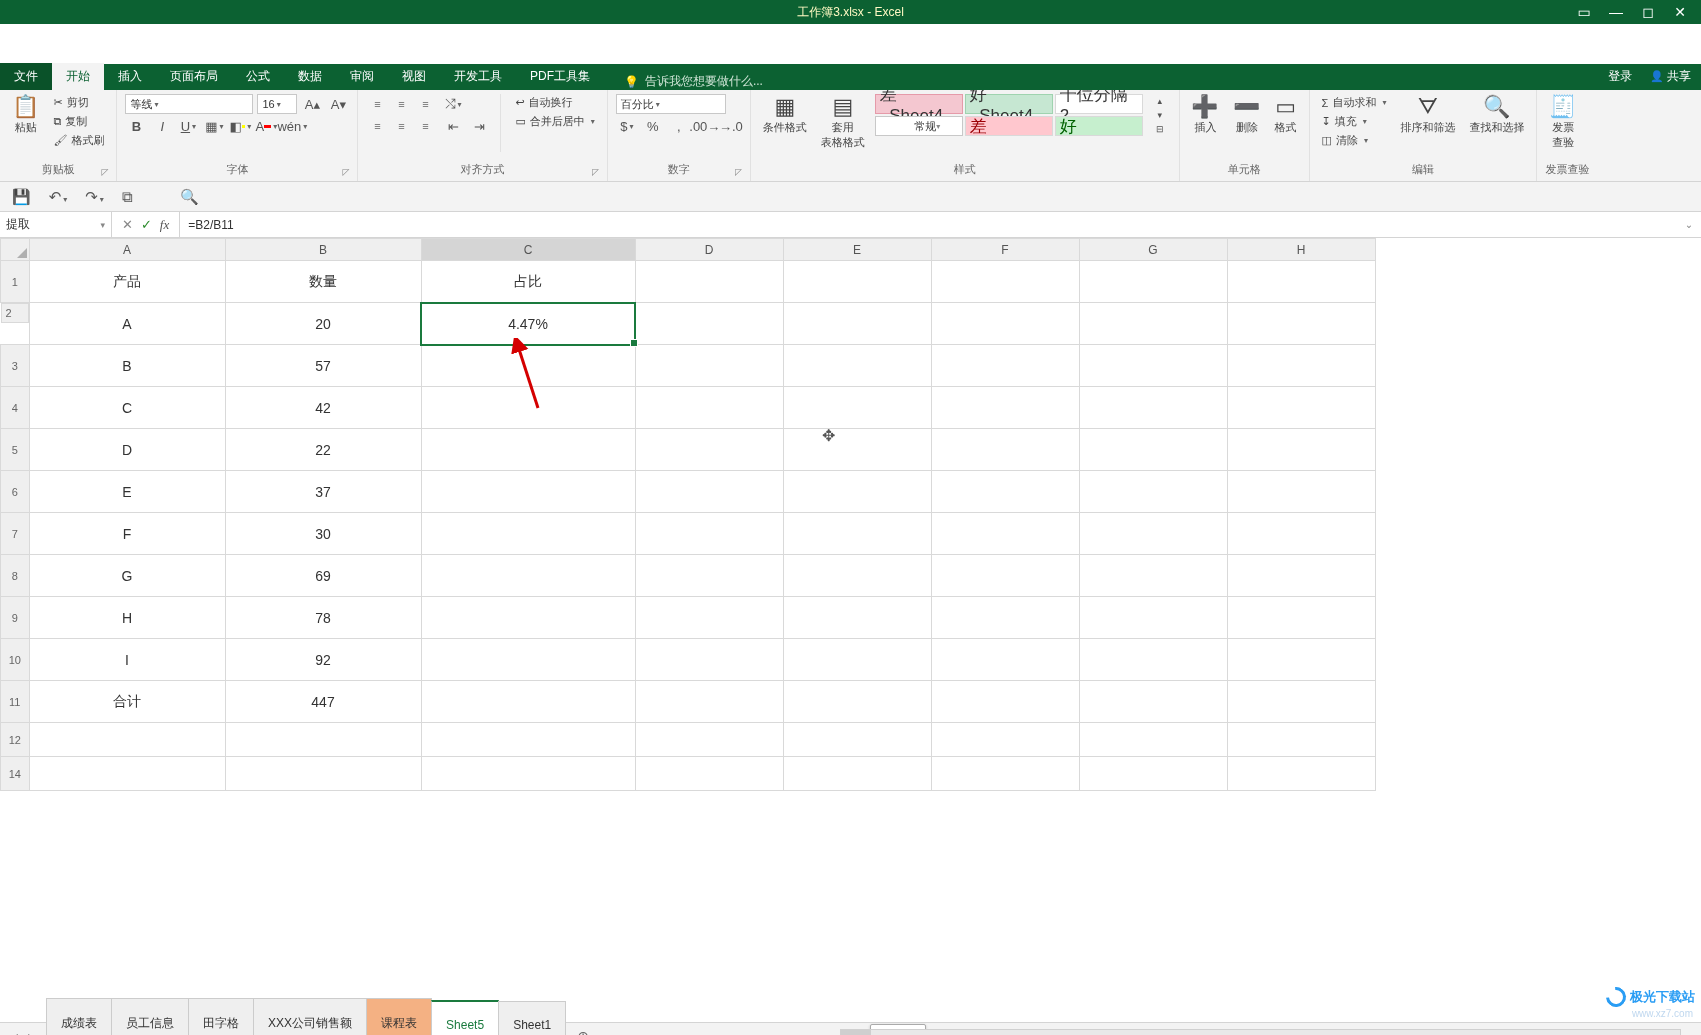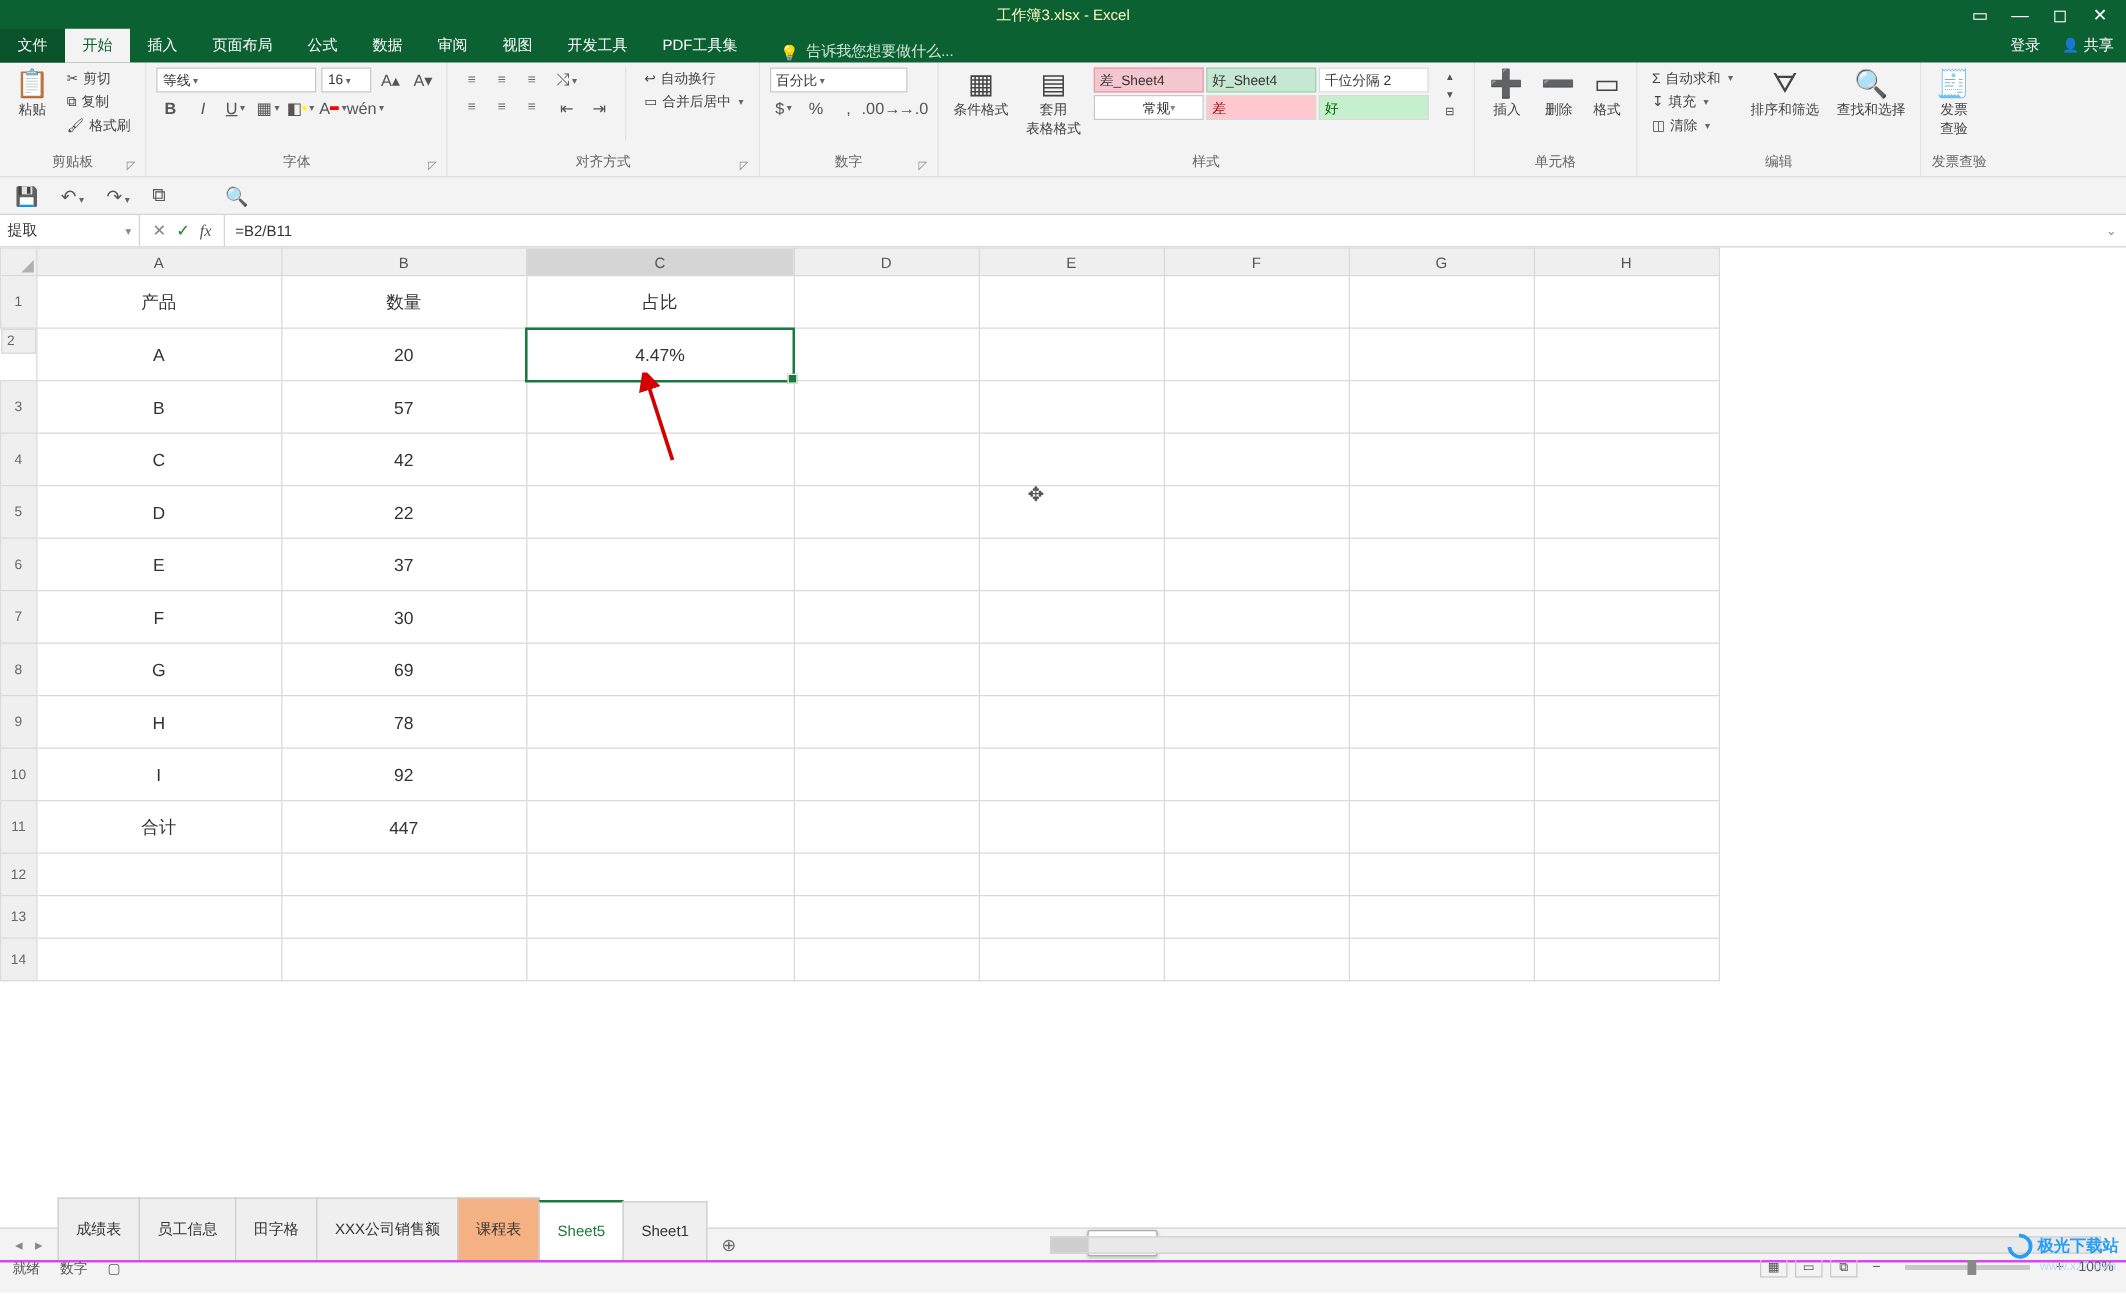--- a/index.html
+++ b/index.html
@@ -6,21 +6,21 @@
   body { background: #fff; font-size: 12px; color: #333; overflow: hidden; width: 1701px; height: 1035px; position: relative; }
 
   
   .titlebar { background: #0c6132; height: 24px; display: flex; align-items: center; color: #fff; font-size: 12px; }
   .titlebar .spacer { flex: 1; }
   .titlebar .title { position: absolute; left: 50%; transform: translateX(-50%); color: #fef9c3; }
   .titlebar .winbtns { display: flex; gap: 18px; padding: 0 14px; }
   .titlebar .winbtn { width: 14px; height: 14px; display: inline-flex; align-items: center; justify-content: center; color: #fff; font-size: 14px; }
 
   
-  .ribbon-tabs { background: #0c6132; height: 26px; display: flex; align-items: flex-end; color: #fff; font-size: 12px; position: relative; }
+  .ribbon-tabs { background: #0c6132; height: 26px; display: flex; align-items: flex-end; color: #fff; font-size: 12px; position: relative; margin-top: 40px; }
   .ribbon-tab { padding: 5px 14px; cursor: default; }
   .ribbon-tab.file { background: #0a5229; }
   .ribbon-tab.active { background: #f3f3f3; color: #0c6132; }
   .tell-me { margin-left: 20px; color: #cfe5d6; font-size: 12px; display: flex; align-items: center; gap: 6px; }
   .ribbon-tabs .rightside { position: absolute; right: 10px; top: 4px; display: flex; gap: 18px; color: #ffffff; }
 
   
   .ribbon { background: #f3f3f3; border-bottom: 1px solid #d4d4d4; height: 92px; display: flex; }
   .group { border-right: 1px solid #e1e1e1; padding: 4px 8px 2px 8px; display: flex; flex-direction: column; justify-content: space-between; }
   .group-body { display: flex; align-items: flex-start; gap: 6px; }
@@ -38,21 +38,21 @@
   .sel.numfmt { width: 110px; }
   .sel.style { width: 88px; justify-content: center; padding-right: 2px; padding-left: 19px; }
   .iconbtn { width: 22px; height: 20px; display: inline-flex; align-items: center; justify-content: center; color: #555; font-size: 13px; }
   .drop::after { content: "▾"; font-size: 8px; margin-left: 2px; color: #666; }
   .colorunder { width:18px; height:3px; display:inline-block; }
 
   .align-grid { display: grid; grid-template-columns: repeat(3, 22px); grid-auto-rows: 20px; gap: 2px; }
   .align-grid .cell { border: 1px solid transparent; display: flex; align-items: center; justify-content: center; font-size: 11px; color: #666; }
 
   .styles-gallery { display: grid; grid-template-columns: repeat(3, 88px); grid-auto-rows: 20px; gap: 2px; }
-  .style-cell { border: 1px solid #d9d9d9; font-size: 11px; display: flex; align-items: center; padding: 0 4px; background: #fff; }
+  .style-cell { border: 1px solid #d9d9d9; font-size: 17px; display: flex; align-items: center; padding: 0 4px; background: #fff; }
   .style-cell.bad4 { background: #f4c7d0; border-color: #e59aa9; }
   .style-cell.good4 { background: #c6e7d2; border-color: #9fd3af; }
   .style-cell.bad { background: #ffc7ce; color: #9c0006; }
   .style-cell.good { background: #c6efce; color: #006100; }
 
   
   .qat { background: #f3f3f3; height: 30px; border-bottom: 1px solid #d4d4d4; display: flex; align-items: center; gap: 18px; padding: 0 12px; }
   .qatbtn { font-size: 15px; color: #555; }
 
   
@@ -507,31 +507,20 @@
           <td></td>
           <td></td>
           <td></td>
           <td></td>
           <td></td>
           <td></td>
           <td></td>
           <td></td>
         </tr>
         <tr class="narrow">
-          <th class="rowhdr">13</th>
-          <td></td>
-          <td></td>
-          <td></td>
-          <td></td>
-          <td></td>
-          <td></td>
-          <td></td>
-          <td></td>
-        </tr>
-        <tr class="narrow">
           <th class="rowhdr">14</th>
           <td></td>
           <td></td>
           <td></td>
           <td></td>
           <td></td>
           <td></td>
           <td></td>
           <td></td>
         </tr>

